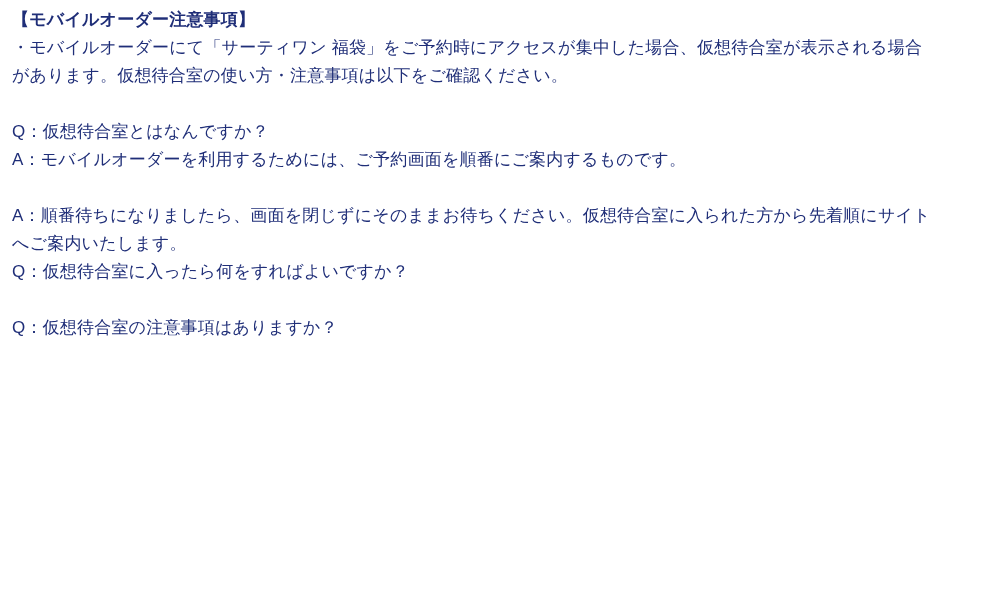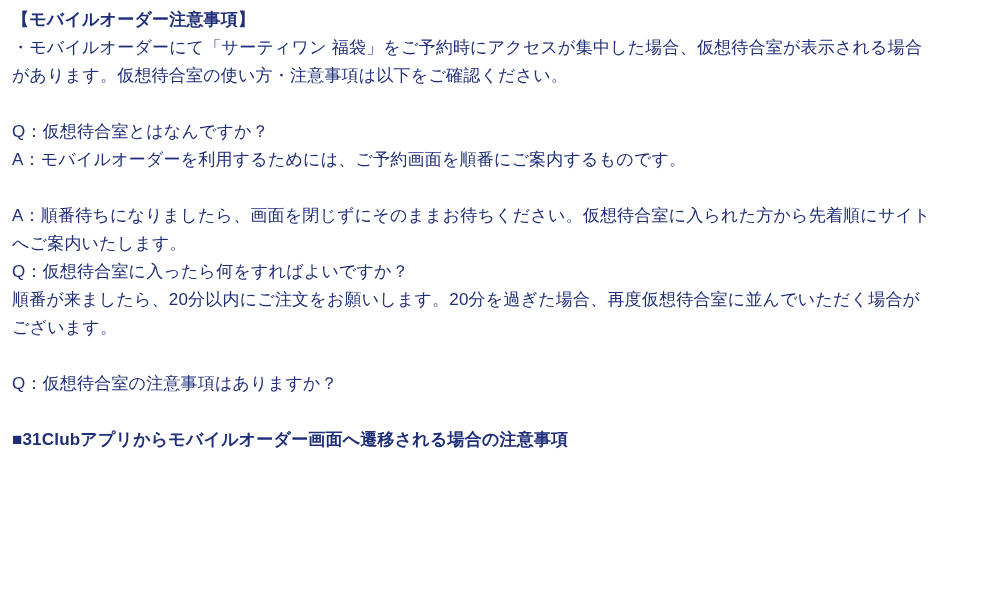--- a/index.html
+++ b/index.html
@@ -45,24 +45,22 @@
   </div>
 
   <div class="block">
     <div class="line">Q：仮想待合室とはなんですか？</div>
     <div class="line">A：モバイルオーダーを利用するためには、ご予約画面を順番にご案内するものです。</div>
   </div>
 
   <div class="block">
     <div class="line">A：順番待ちになりましたら、画面を閉じずにそのままお待ちください。仮想待合室に入られた方から先着順にサイトへご案内いたします。</div>
     <div class="line">Q：仮想待合室に入ったら何をすればよいですか？</div>
-    <div class="line">順番が来ましたら、20分以内にご注文をお願いします。20分を過ぎた場合、再度仮想待合室に並んでいただく場合がございます。</div>
   </div>
 
   <div class="block">
     <div class="line">Q：仮想待合室の注意事項はありますか？</div>
   </div>
 
   <div class="block">
-    <div class="line bold">■31Clubアプリからモバイルオーダー画面へ遷移される場合の注意事項</div>
   </div>
 
 </div>
 
 </body></html>

